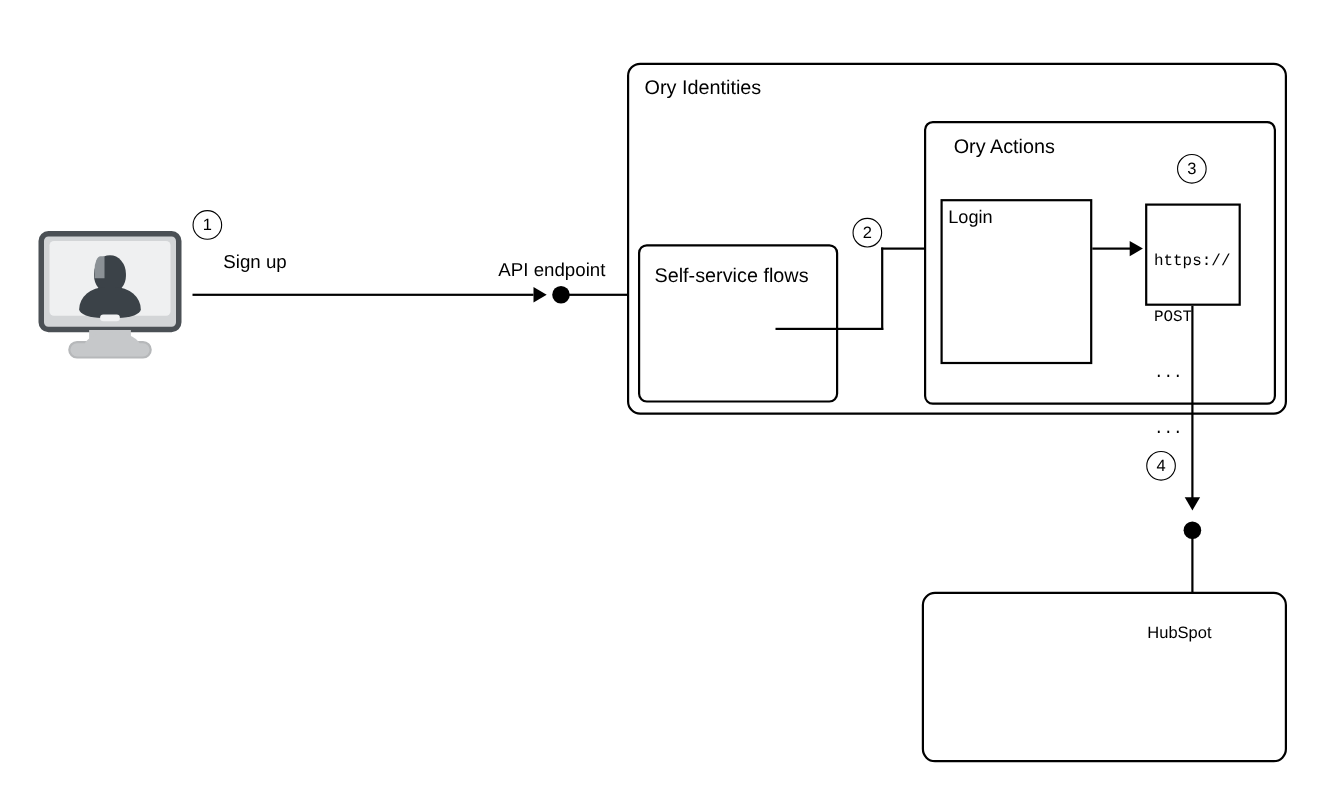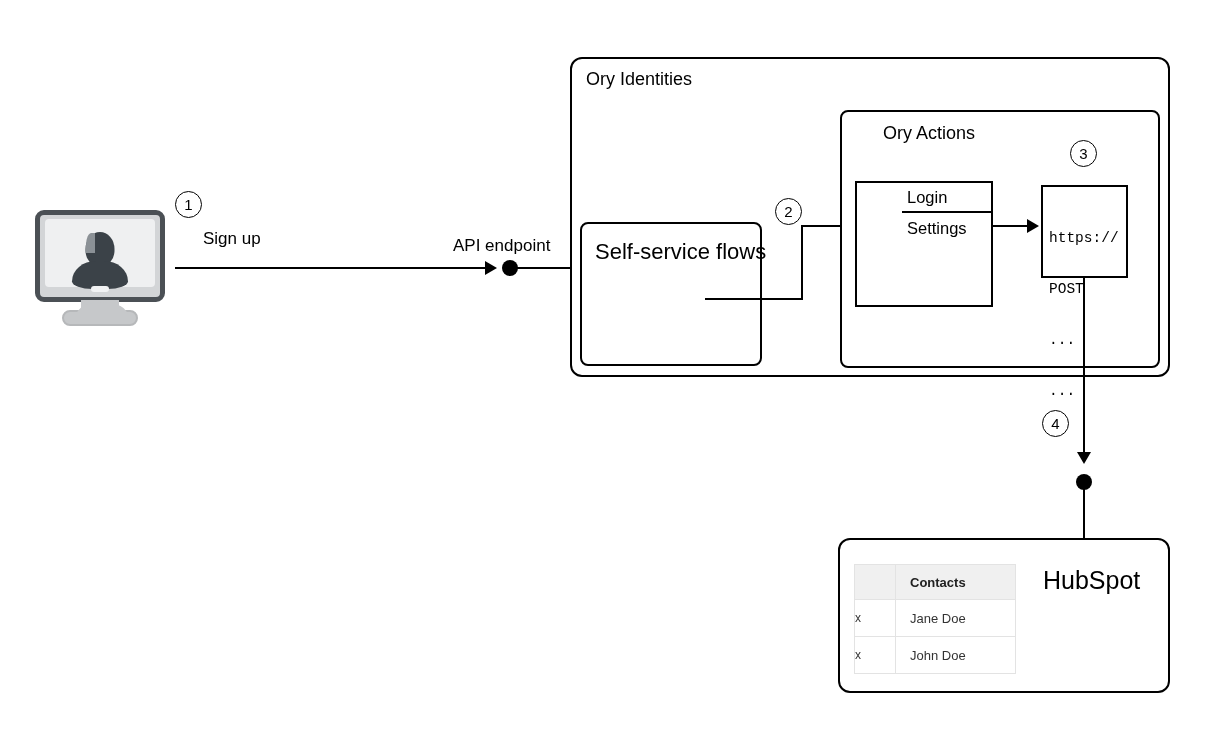--- a/index.html
+++ b/index.html
@@ -18,21 +18,21 @@
   }
   .abs { position: absolute; }
 
   
   .label {
     font-size: 17px;
     color: #000;
     white-space: nowrap;
     line-height: 1;
   }
-  .label-lg { font-size: 22px; }
+  .label-lg { font-size: 18px; }
   .mono {
     font-family: "Liberation Mono", "DejaVu Sans Mono", monospace;
     font-size: 14.5px;
     white-space: pre;
     color: #000;
     line-height: 17px;
   }
 
   
   .badge {
@@ -258,25 +258,24 @@
   <div class="abs label-lg label" style="left:595px; top:241px;">Self-service flows</div>
 
   <div class="abs hline" style="left:705px; top:298px; width:98px;"></div>
   <div class="abs vline" style="left:801px; top:225px; height:75px;"></div>
   <div class="abs hline" style="left:801px; top:225px; width:42px;"></div>
   <div class="abs arrow-r" style="left:842px; top:219px;"></div>
 
   <div class="abs badge" style="left:775px; top:198px;">2</div>
 
   <div class="abs box-round-sm" style="left:840px; top:110px; width:320px; height:258px;"></div>
-  <div class="abs box-title" style="left:867px; top:123px;margin-left:16px;">Ory Actions</div>
-
-  <div class="abs flow-list" style="left:855px; top:181px; width:138px; height:126px;padding-left:45px;">
+  <div class="abs box-title" style="left:867px; top:123px;">Ory Actions</div>
+
+  <div class="abs flow-list" style="left:855px; top:181px; width:138px; height:150px;">
     <div class="flow-row">Login</div>
-    <div class="flow-row">Settings</div>
   </div>
 
   <div class="abs hline" style="left:993px; top:225px; width:35px;"></div>
   <div class="abs arrow-r" style="left:1027px; top:219px;"></div>
 
   <div class="abs badge" style="left:1070px; top:140px;">3</div>
 
   <div class="abs box-sq" style="left:1041px; top:185px; width:87px; height:93px;">
     <div class="mono" style="padding:9px 0 0 6px;">
       <div>https://</div>
@@ -290,36 +289,16 @@
   <div class="abs arrow-d" style="left:1077px; top:452px;"></div>
 
   <div class="abs badge" style="left:1042px; top:410px;">4</div>
 
   <div class="abs dot" style="left:1076px; top:474px;"></div>
   <div class="abs vline" style="left:1083px; top:488px; height:52px;"></div>
 
 
   <div class="abs box-round" style="left:838px; top:538px; width:332px; height:155px;"></div>
 
-  <div class="abs label-lg label" style="left:1043px; top:568px; font-size:25px;">HubSpot</div>
-
-  <div class="abs" style="left:854px; top:564px;">
-    <table class="ct-table">
-      <thead>
-        <tr>
-          <th class="ct-col-check"></th>
-          <th class="ct-col-name">Contacts</th>
-        </tr>
-      </thead>
-      <tbody>
-        <tr>
-          <td class="ct-col-check ct-col-check-cell">x</td>
-          <td class="ct-col-name">Jane Doe</td>
-        </tr>
-        <tr>
-          <td class="ct-col-check ct-col-check-cell">x</td>
-          <td class="ct-col-name">John Doe</td>
-        </tr>
-      </tbody>
-    </table>
-  </div>
+  <div class="abs label-lg label" style="left:1043px; top:568px; font-size:15px;">HubSpot</div>
+
 
 </div>
 
 </body></html>

